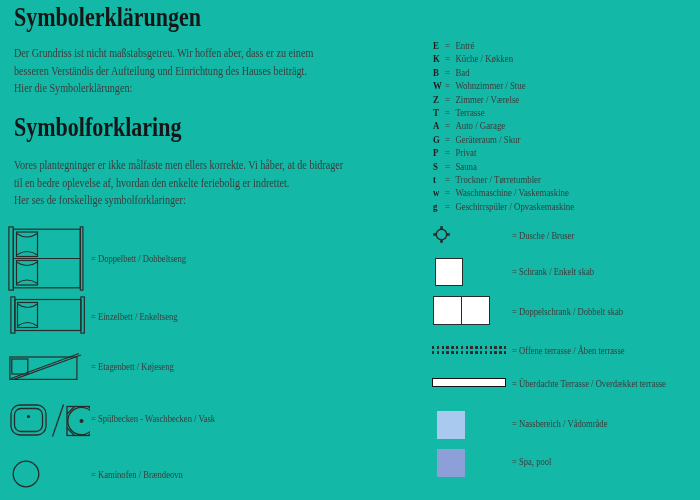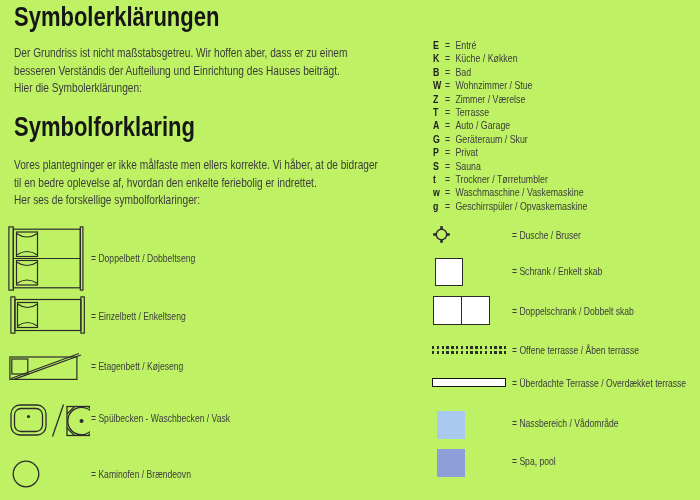--- a/index.html
+++ b/index.html
@@ -1,17 +1,17 @@
 <!DOCTYPE html>
 <html><head>
 <meta charset="utf-8">
 <style>
   html,body{margin:0;padding:0;background:#fff;}
-  .page{position:relative;width:700px;height:500px;background:#bef264;
-        font-family:Liberation Sans, sans-serif;overflow:hidden;}
+  .page{position:relative;width:700px;height:500px;background:#14b8a6;
+        font-family:Liberation Serif, serif;overflow:hidden;}
   .title{position:absolute;left:14px;margin:0;font-size:27.5px;font-weight:700;
          color:#161616;transform:scaleX(0.8);transform-origin:0 0;white-space:nowrap;}
   .para{position:absolute;left:14px;margin:0;font-size:13px;line-height:17.5px;
         color:#3c3c3c;white-space:pre-line;transform:scaleX(0.78);
         transform-origin:0 0;width:620px;}
   .codes{position:absolute;left:433px;top:39px;transform:scaleX(0.8);
          transform-origin:0 0;white-space:nowrap;}
   .code-row{height:13.4px;line-height:13.4px;font-size:11px;color:#3c3c3c;display:flex;}
   .code-letter{font-weight:700;color:#1e1e1e;width:15px;flex:none;}
   .code-eq{width:13px;flex:none;}

